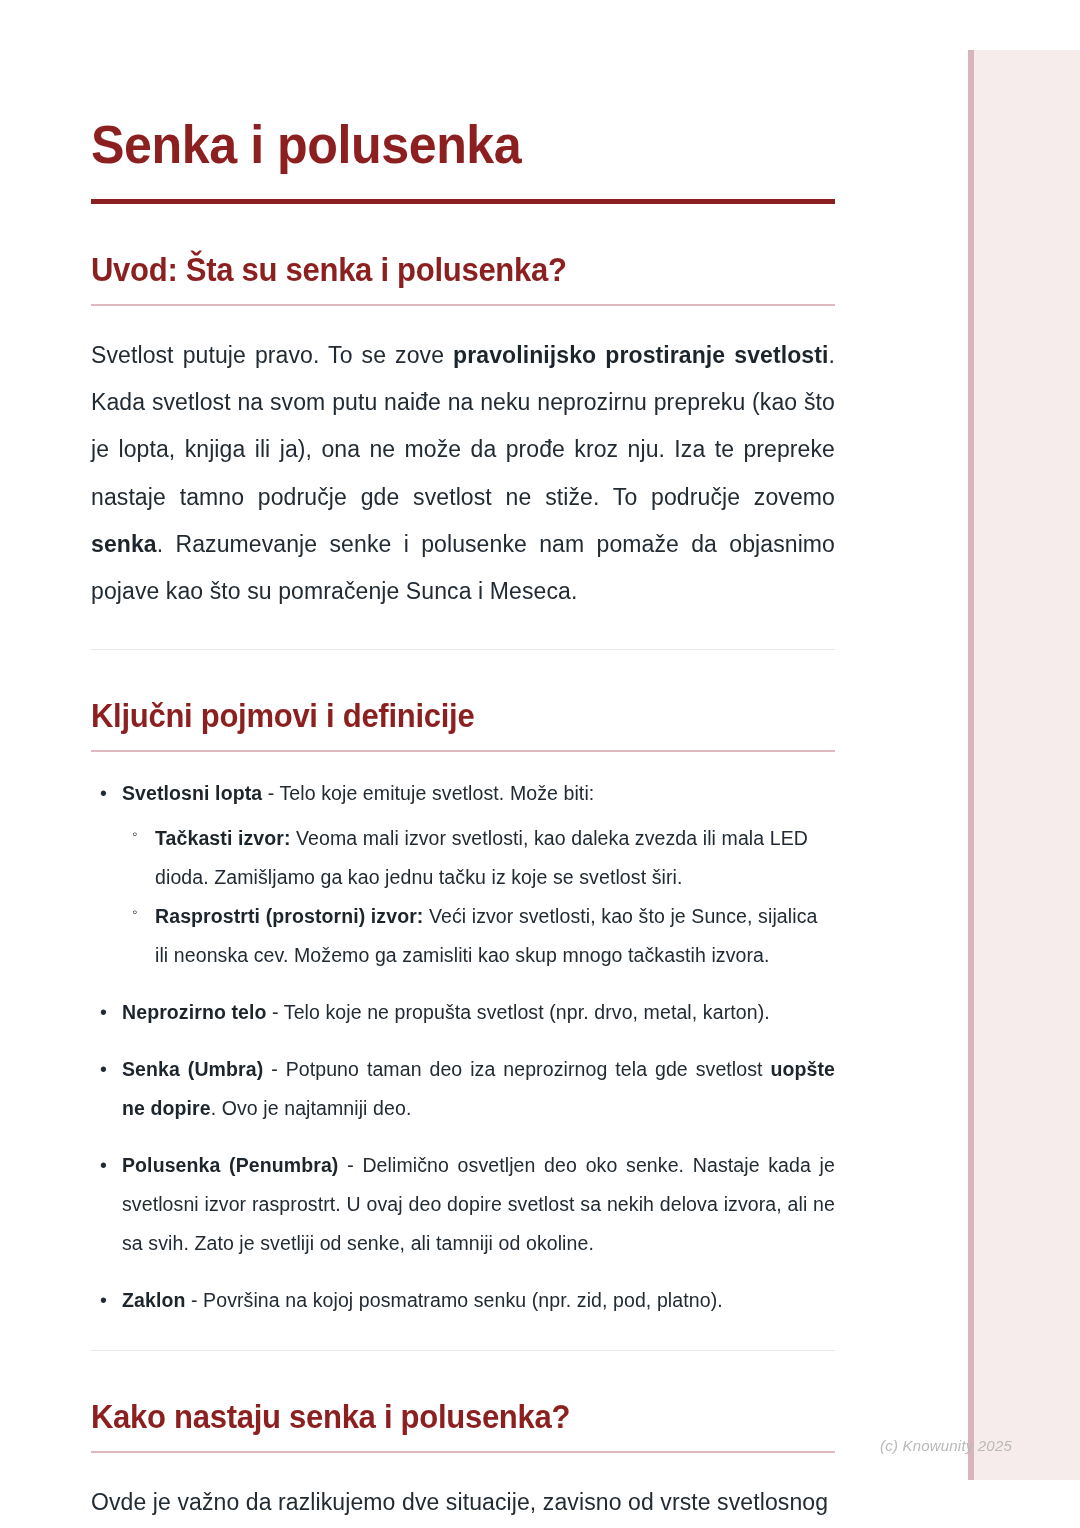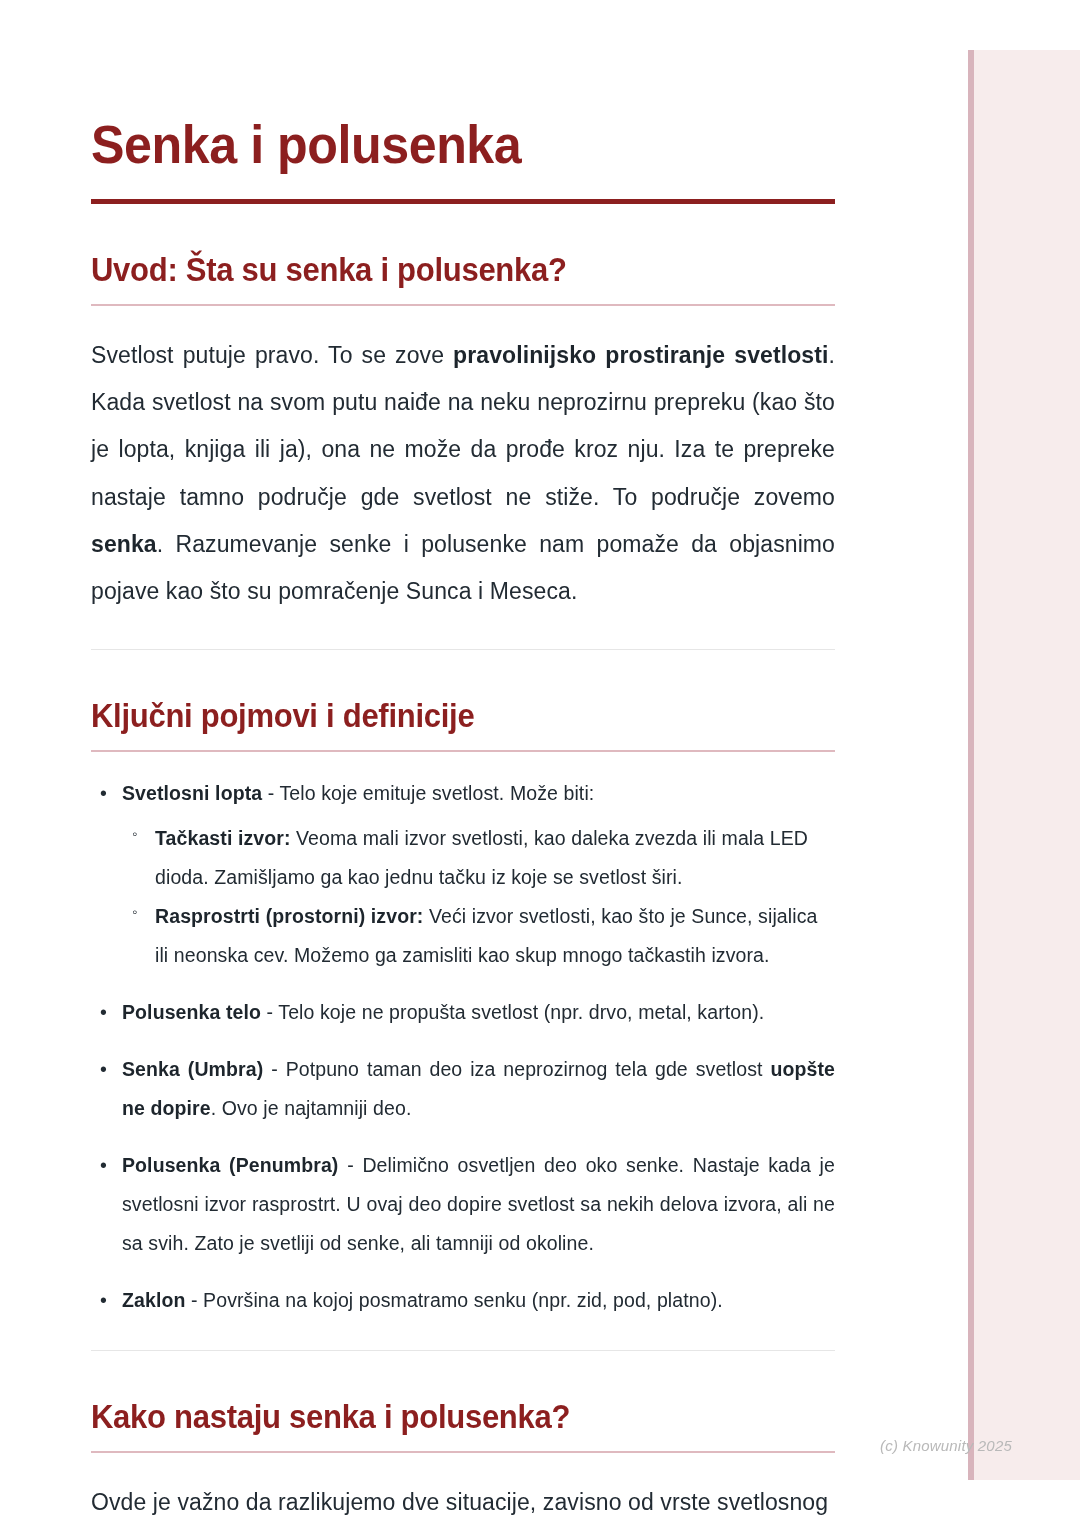--- a/index.html
+++ b/index.html
@@ -210,21 +210,21 @@
             <span class="marker">◦</span>
             <b>Rasprostrti (prostorni) izvor:</b><span> Veći izvor svetlosti, kao što je Sunce, sijalica ili neonska cev. Možemo ga zamisliti kao skup mnogo tačkastih izvora.</span>
           </li>
         </ul>
       </li>
 
       <div class="sp-18"></div>
 
       <li class="left">
         <span class="marker">•</span>
-        <b>Polusenka telo</b><span> - Telo koje ne propušta svetlost (npr. drvo, metal, karton).</span>
+        <b>Neprozirno telo</b><span> - Telo koje ne propušta svetlost (npr. drvo, metal, karton).</span>
       </li>
 
       <div class="sp-18"></div>
 
       <li>
         <span class="marker">•</span>
         <b>Senka (Umbra)</b><span> - Potpuno taman deo iza neprozirnog tela gde svetlost </span><b>uopšte ne dopire</b><span>. Ovo je najtamniji deo.</span>
       </li>
 
       <div class="sp-18"></div>

